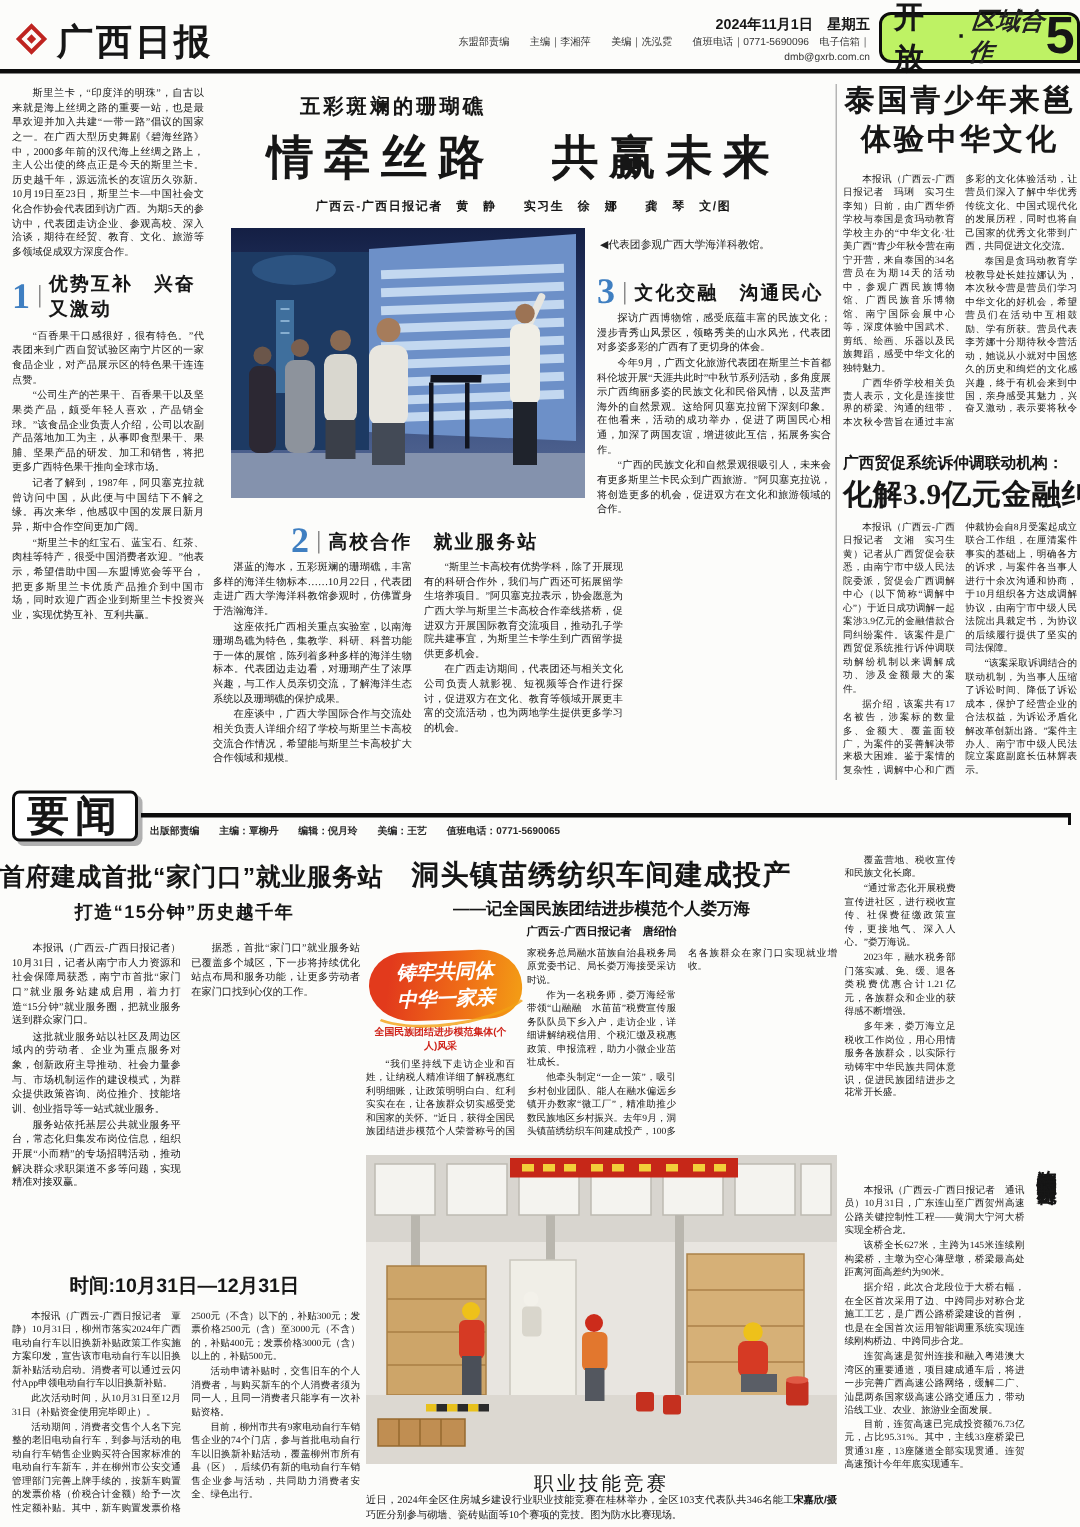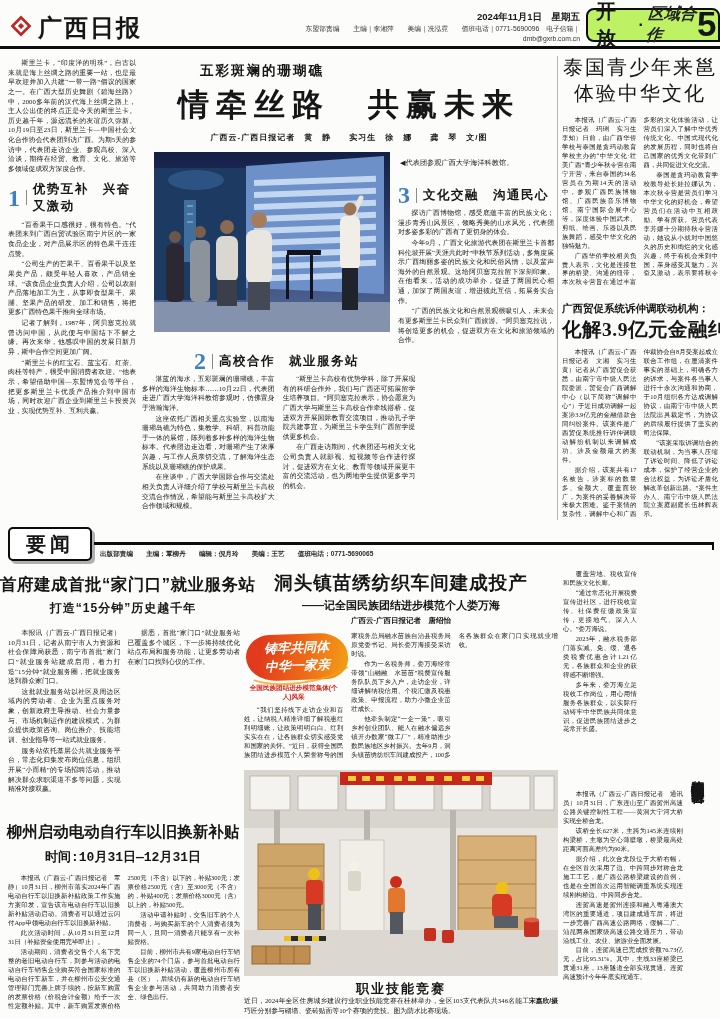--- a/index.html
+++ b/index.html
@@ -38,58 +38,58 @@
 .photo-frame { overflow:hidden; background:#223; }
 .photo-frame svg { display:block; width:100%; height:100%; }
 .photo-cap { font-size:7.2px; line-height:1.5; color:#222; }
 
 .sec { display:flex; align-items:center; gap:6px; margin:7px 0 5px 0; }
 .sec .num { font-family:"Liberation Serif",serif; font-size:24px; font-weight:700; color:#3f7fc1; line-height:1; }
 .sec .bar { width:1px; height:15px; background:#8a8a8a; }
 .sec .t { font-size:12.5px; font-weight:900; letter-spacing:1.5px; font-family:"Liberation Sans","DejaVu Sans",sans-serif; }
 
 
-.sb-title { font-size:20px; font-weight:400; letter-spacing:2px; line-height:1.3; }
+.sb-title { font-size:20px; font-weight:700; letter-spacing:2px; line-height:1.3; }
 .sb-kicker { font-size:10.5px; font-weight:900; }
 .sb-title2 { font-size:19.5px; font-weight:900; letter-spacing:0.5px; white-space:nowrap; }
 .vrule { width:1px; background:#b5b5b5; }
 
 
 .yw-box { border:2.5px solid #0d0d0d; border-radius:5px; background:#fff; box-shadow:3px 3px 0 #b0b0b0;
   display:flex; align-items:center; justify-content:center; }
-.yw-label { font-size:20px; font-weight:900; letter-spacing:4px; }
+.yw-label { font-size:28px; font-weight:900; letter-spacing:4px; }
 .yw-line { background:#0d0d0d; height:2.5px; }
 .yw-tick { background:#0d0d0d; width:2.5px; height:8px; }
 .yw-editors { font-size:6.6px; color:#2a2a2a; font-weight:600; }
 
 
 .h-jobs { font-size:16.5px; font-weight:900; letter-spacing:0.5px; white-space:nowrap; }
 .h-sub { font-size:12px; font-weight:900; letter-spacing:1px; }
 .h-liu { font-size:15.5px; font-weight:900; white-space:nowrap; }
-.h-liu-sub { font-size:13px; font-weight:900;font-family:Liberation Mono, monospace; }
+.h-liu-sub { font-size:13px; font-weight:900; }
 .h-model { font-size:18.5px; font-weight:900; letter-spacing:1px; white-space:nowrap; }
 .h-model-sub { font-size:11px; font-weight:900; }
 .h-model-by { font-size:7.5px; font-weight:700; }
 
 
 .badge-wrap { break-inside:avoid; padding:2px 2px 4px 2px; text-align:center; }
 .badge { position:relative; width:102px; height:46px; margin:0 auto;
   background:linear-gradient(100deg,#e23a1c 15%,#ef6c17 60%,#f39a15 95%);
   border-radius:24px 28px 22px 30px / 22px 24px 20px 24px;
   color:#fff; font-weight:900; font-style:italic; font-size:13px; line-height:1.35;
   display:flex; flex-direction:column; justify-content:center; transform:rotate(-2deg);
   font-family:"Liberation Sans","DejaVu Sans",sans-serif; }
 .badge::after { content:""; position:absolute; left:-5px; top:6px; width:112px; height:40px;
   border:2px solid rgba(243,160,20,0.65); border-color:transparent transparent rgba(243,160,20,0.8) transparent;
   border-radius:50%; transform:rotate(-6deg); }
 .badge-sub { margin-top:4px; color:#cf231a; font-size:6.6px; font-weight:900;
   font-family:"Liberation Sans","DejaVu Sans",sans-serif; }
 
 
-.cap-title { font-size:13px; font-weight:700; letter-spacing:2px; }
+.cap-title { font-size:13px; font-weight:400; letter-spacing:2px; }
 .cap-text { font-size:6.8px; line-height:1.5; text-align:justify; }
 .cap-credit { font-size:6.8px; font-weight:700; float:right; }
 
 
 .vtitle { writing-mode:vertical-rl; text-orientation:upright; font-size:13px; font-weight:900;
   letter-spacing:0.5px; line-height:1.1; height:100%; }
 </style>
 </head>
 <body>
 
@@ -256,21 +256,20 @@
   <div class="abs h-sub hei center" style="left:0px; top:600px; width:246px;">打造“15分钟”历史越千年</div>
   <div class="abs bt" style="left:8px; top:628px; width:232px; height:178px;">
     <div class="cols2">
         <p>本报讯（广西云-广西日报记者）10月31日，记者从南宁市人力资源和社会保障局获悉，南宁市首批“家门口”就业服务站建成启用，着力打造“15分钟”就业服务圈，把就业服务送到群众家门口。</p>
         <p>这批就业服务站以社区及周边区域内的劳动者、企业为重点服务对象，创新政府主导推动、社会力量参与、市场机制运作的建设模式，为群众提供政策咨询、岗位推介、技能培训、创业指导等一站式就业服务。</p>
         <p>服务站依托基层公共就业服务平台，常态化归集发布岗位信息，组织开展“小而精”的专场招聘活动，推动解决群众求职渠道不多等问题，实现精准对接双赢。</p>
         <p>据悉，首批“家门口”就业服务站已覆盖多个城区，下一步将持续优化站点布局和服务功能，让更多劳动者在家门口找到心仪的工作。</p>
       </div>
   </div>
 
-  <div class="abs h-liu hei center" style="left:0px; top:822px; width:246px;">柳州启动电动自行车以旧换新补贴</div>
   <div class="abs h-liu-sub hei center" style="left:0px; top:848px; width:246px;">时间:10月31日—12月31日</div>
   <div class="abs bt bt-sm" style="left:8px; top:874px; width:232px; height:140px;">
     <div class="cols2">
         <p>本报讯（广西云-广西日报记者　覃静）10月31日，柳州市落实2024年广西电动自行车以旧换新补贴政策工作实施方案印发，宣告该市电动自行车以旧换新补贴活动启动。消费者可以通过云闪付App申领电动自行车以旧换新补贴。</p>
         <p>此次活动时间，从10月31日至12月31日（补贴资金使用完毕即止）。</p>
         <p>活动期间，消费者交售个人名下完整的老旧电动自行车，到参与活动的电动自行车销售企业购买符合国家标准的电动自行车新车，并在柳州市公安交通管理部门完善上牌手续的，按新车购置的发票价格（价税合计金额）给予一次性定额补贴。其中，新车购置发票价格2500元（不含）以下的，补贴300元；发票价格2500元（含）至3000元（不含）的，补贴400元；发票价格3000元（含）以上的，补贴500元。</p>
         <p>活动申请补贴时，交售旧车的个人消费者，与购买新车的个人消费者须为同一人，且同一消费者只能享有一次补贴资格。</p>
         <p>目前，柳州市共有9家电动自行车销售企业的74个门店，参与首批电动自行车以旧换新补贴活动，覆盖柳州市所有县（区），后续仍有新的电动自行车销售企业参与活动，共同助力消费者安全、绿色出行。</p>
       </div>
   </div>

